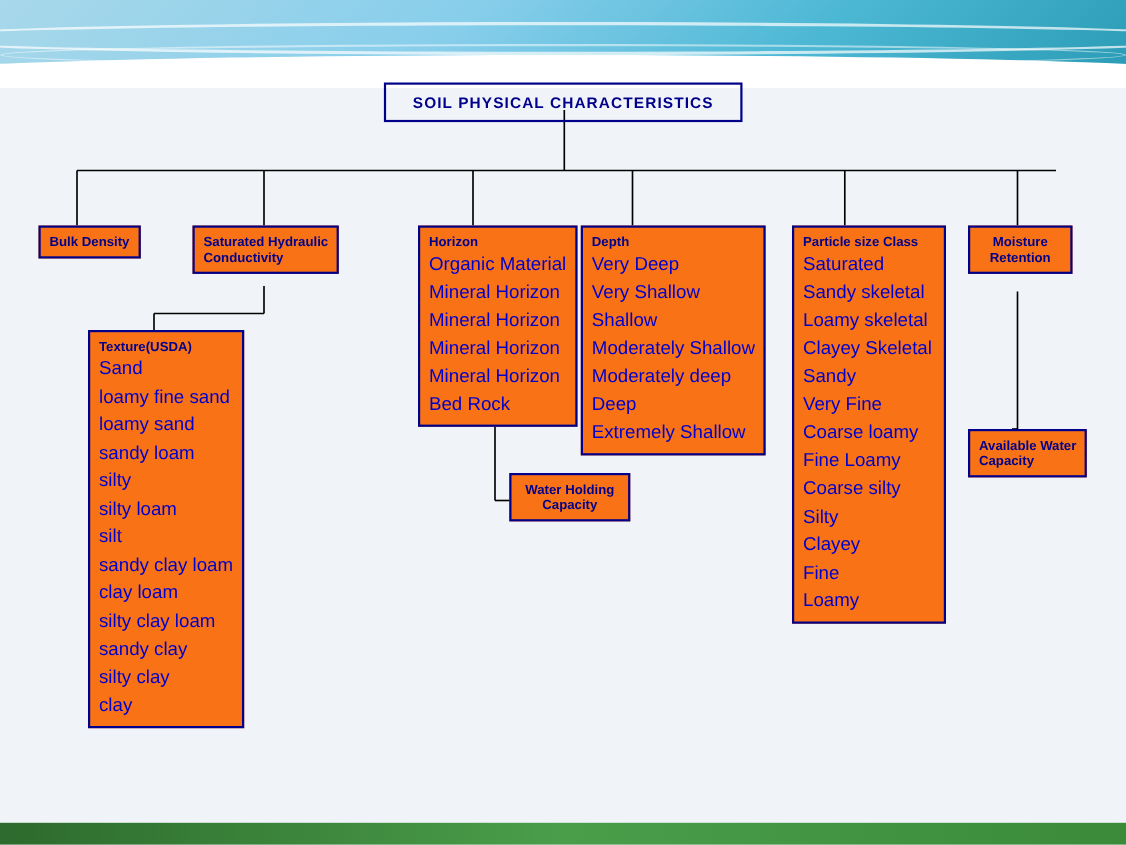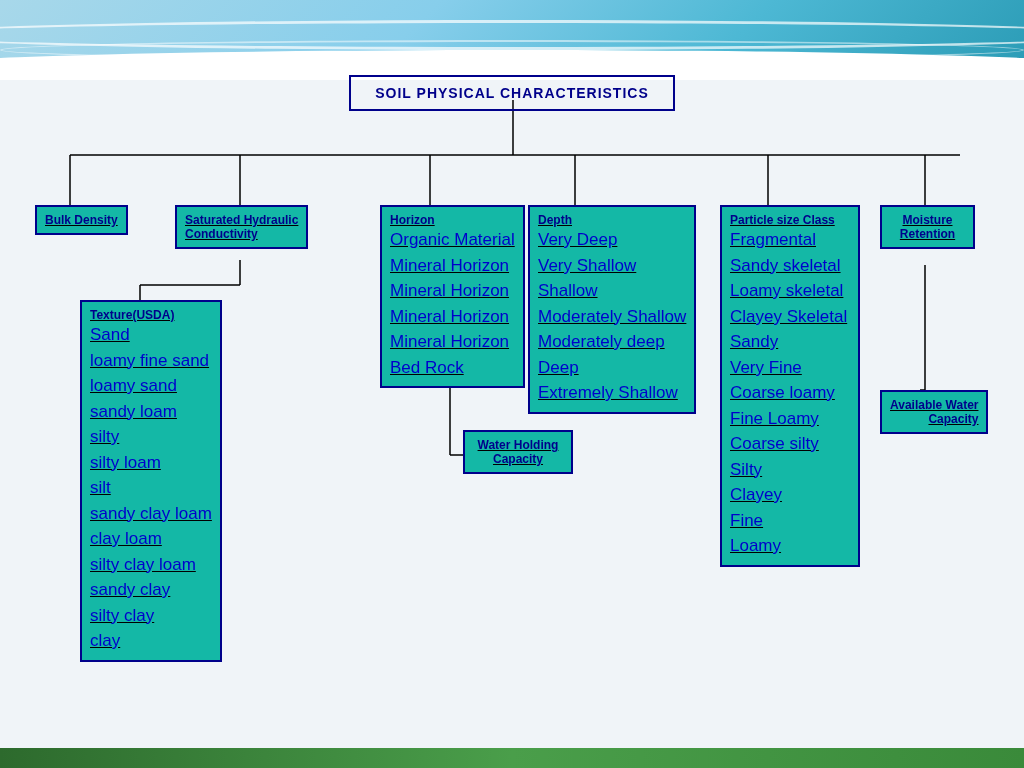--- a/index.html
+++ b/index.html
@@ -99,24 +99,23 @@
       top: 0; left: 0;
       width: 100%;
       height: 100%;
       pointer-events: none;
     }
 
     
     .node-box {
       position: absolute;
       border: 2px solid #00008b;
-      background: #14b8a6;
+      background: #f97316;
       padding: 6px 8px;
       font-size: 12px;
-      text-decoration: underline;
     }
 
     .node-title {
       font-weight: bold;
       color: #00008b;
       font-size: 12px;
     }
 
     .node-item {
       color: #0000cc;
@@ -235,40 +234,40 @@
           <div class="node-item">Moderately Shallow</div>
           <div class="node-item">Moderately deep</div>
           <div class="node-item">Deep</div>
           <div class="node-item">Extremely Shallow</div>
         </div>
     </div>
 
     <div class="node-box" style="left: 700px; top: 105px; min-width: 140px;">
       <div class="node-title">Particle size Class</div>
       <div id="particle-size-items">
-          <div class="node-item">Fragmental</div>
+          <div class="node-item">Saturated</div>
           <div class="node-item">Sandy skeletal</div>
           <div class="node-item">Loamy skeletal</div>
           <div class="node-item">Clayey Skeletal</div>
           <div class="node-item">Sandy</div>
           <div class="node-item">Very Fine</div>
           <div class="node-item">Coarse loamy</div>
           <div class="node-item">Fine Loamy</div>
           <div class="node-item">Coarse silty</div>
           <div class="node-item">Silty</div>
           <div class="node-item">Clayey</div>
           <div class="node-item">Fine</div>
           <div class="node-item">Loamy</div>
         </div>
     </div>
 
     <div class="node-box" style="left: 860px; top: 105px; min-width: 95px; text-align: center;">
       <span class="node-title" style="white-space: pre-line;">Moisture
 Retention</span>
     </div>
 
-    <div class="node-box" style="left: 860px; top: 290px; min-width: 95px; text-align: right;">
+    <div class="node-box" style="left: 860px; top: 290px; min-width: 95px; text-align: left;">
       <span class="node-title" style="white-space: pre-line;">Available Water
 Capacity</span>
     </div>
 
   </div>
 </div>
 
 </body></html>

